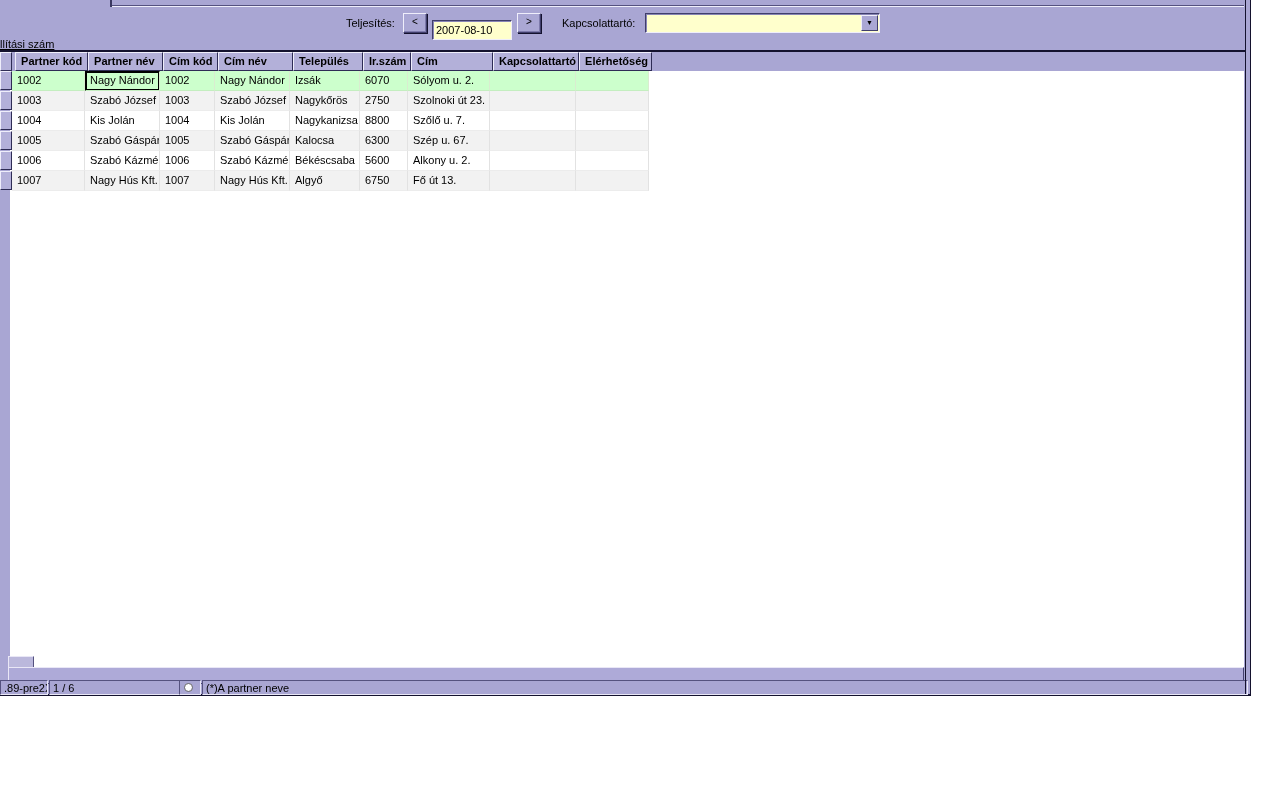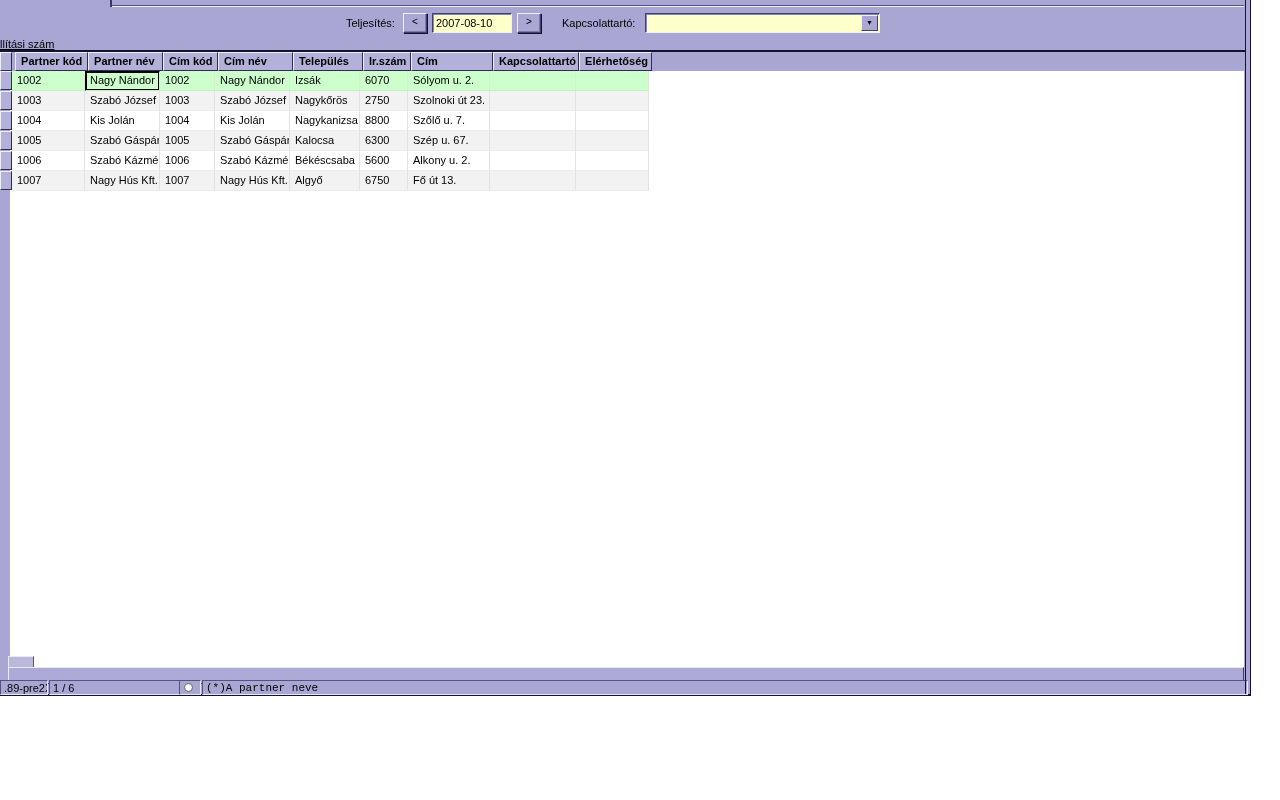--- a/index.html
+++ b/index.html
@@ -48,21 +48,21 @@
 </head>
 <body>
 
 <div class="window">
 
   <div class="tab-tick"></div>
   <div class="tab-groove"></div>
 
   <span class="lbl" style="left:346px; top:17px;">Teljesítés:</span>
   <div class="btn3d" style="left:403px; top:13px; width:24px; height:20px;">&lt;</div>
-  <input class="field" style="left: 432px; top: 13px; width: 80px; height: 20px;" value="2007-08-10">
+  <input class="field" style="left: 432px; top: 20px; width: 80px; height: 20px;" value="2007-08-10">
   <div class="btn3d" style="left:517px; top:13px; width:24px; height:20px;">&gt;</div>
   <span class="lbl" style="left:562px; top:17px;">Kapcsolattartó:</span>
   <div class="combo" style="left:645px; top:13px; width:235px; height:20px;">
     <span class="lbl" style="left:4px; top:3px;"></span>
     <div class="arrow-btn">▼</div>
   </div>
 
   <span class="section-link">llítási szám</span>
 
   <div class="grid-top-border"></div>
@@ -81,17 +81,17 @@
 
   <div class="corner-box"></div>
   <div class="hscroll-strip"></div>
 
   <div class="statusbar">
     <div class="spanel" style="left:0; width:48px;">.89-pre2X</div>
     <div class="spanel" style="left:49px; width:147px;">1 / 6</div>
     <div class="spanel" style="left:179px; width:22px;">
       <span class="status-circle"></span>
     </div>
-    <div class="spanel" style="left:202px; width:1046px;font-family:Liberation Mono, monospace;">(*)A partner neve</div>
+    <div class="spanel" style="left:202px; width:1046px;">(*)A partner neve</div>
   </div>
 
   <div class="right-inner-line"></div>
 </div>
 
 </body></html>

